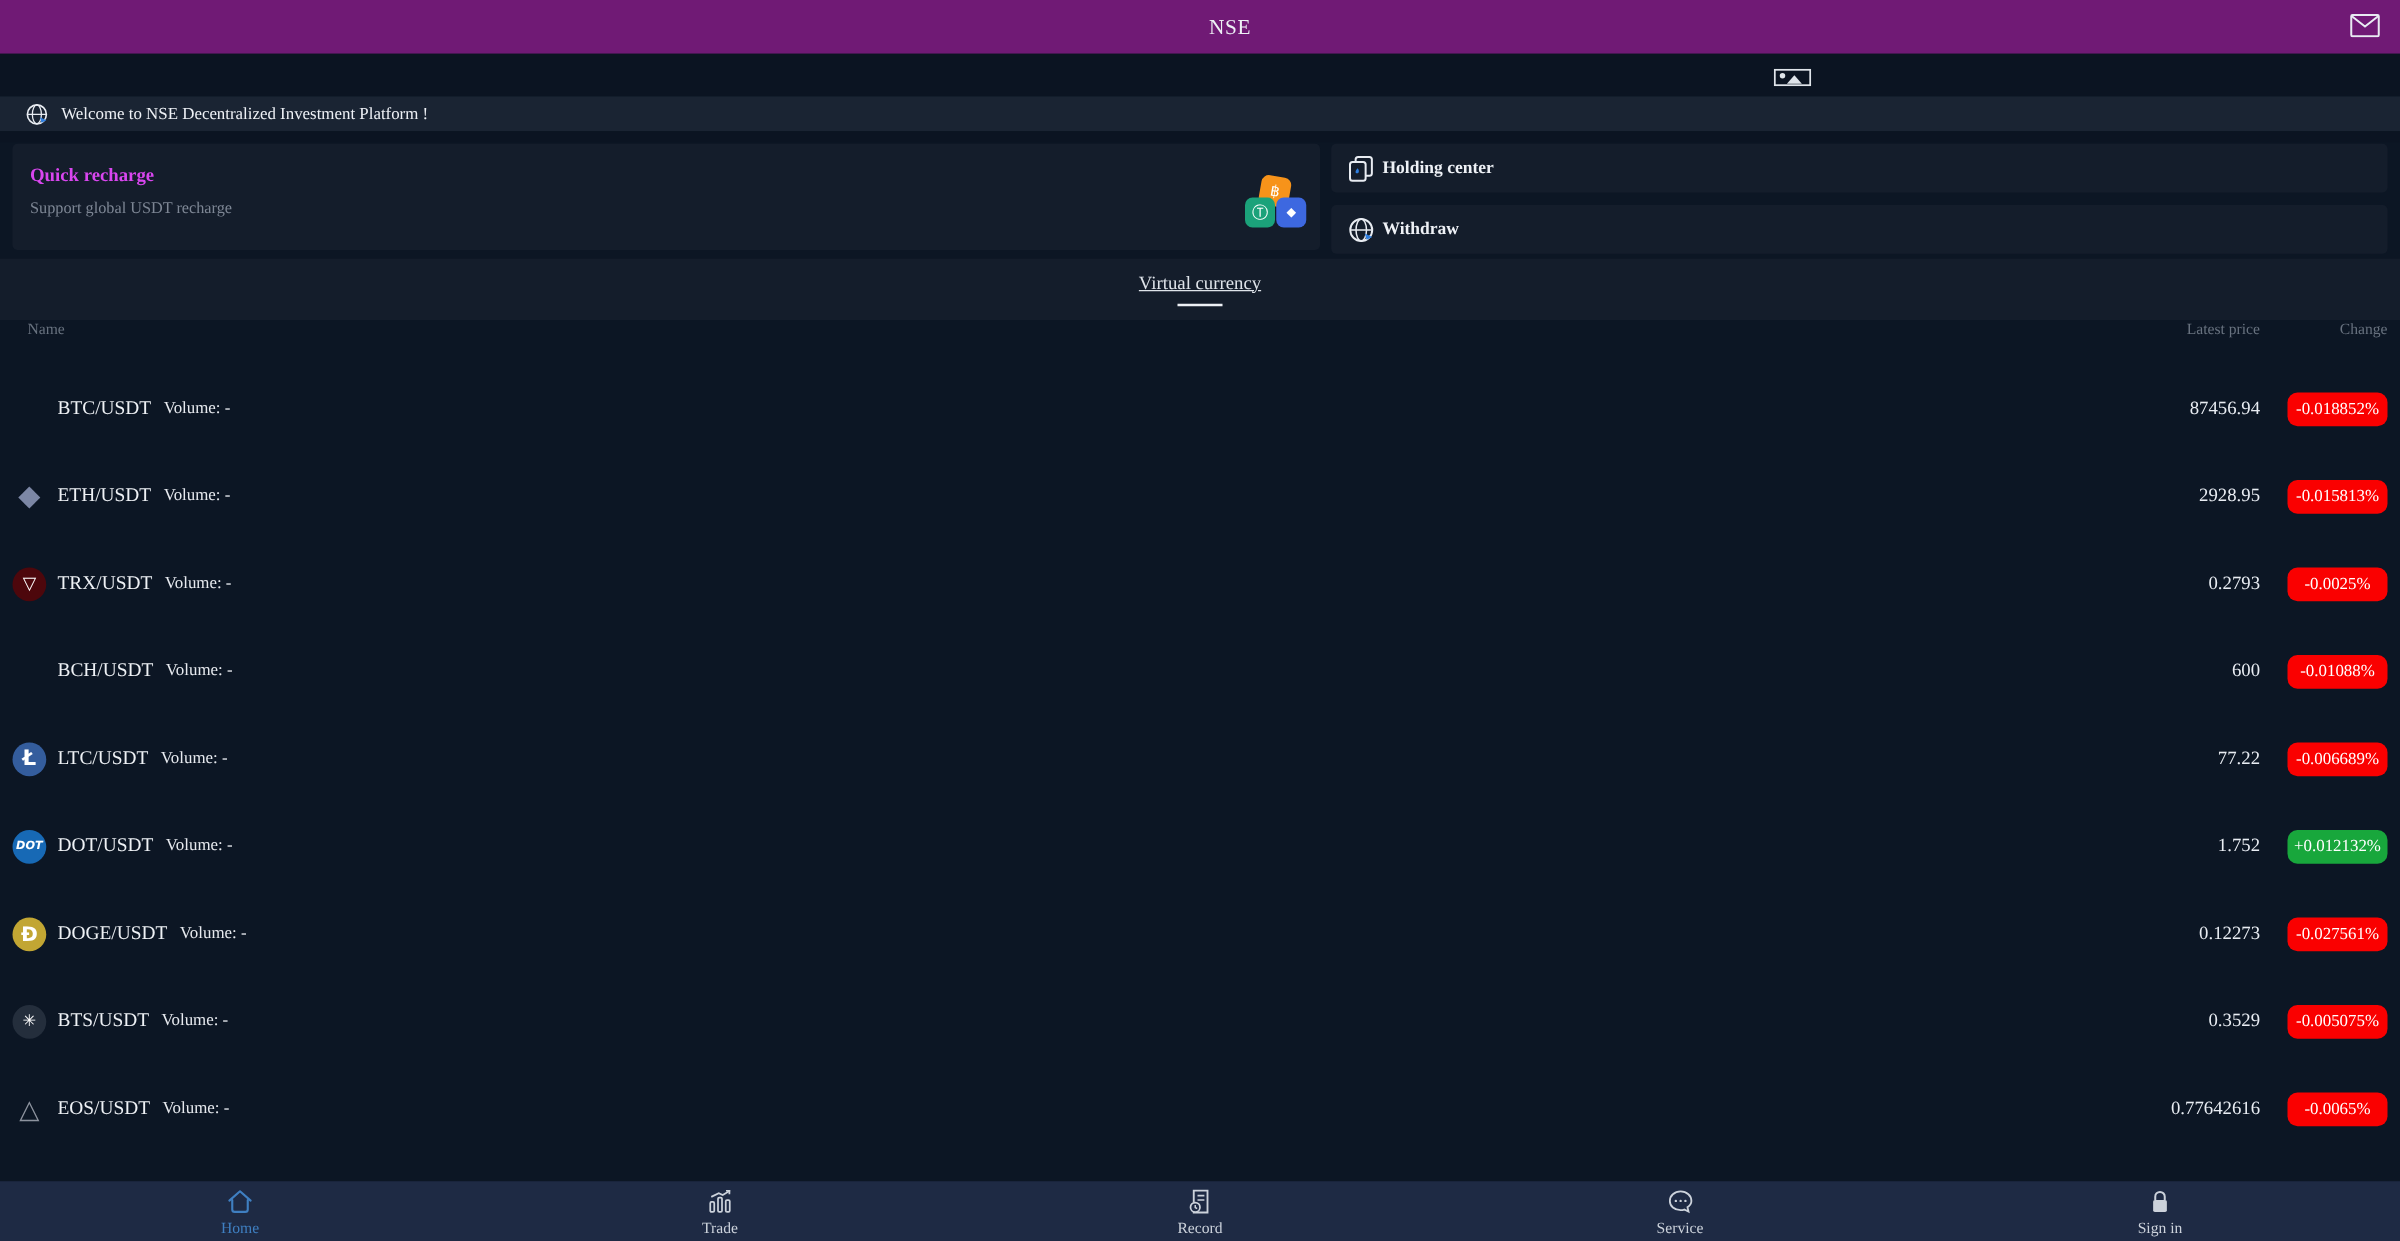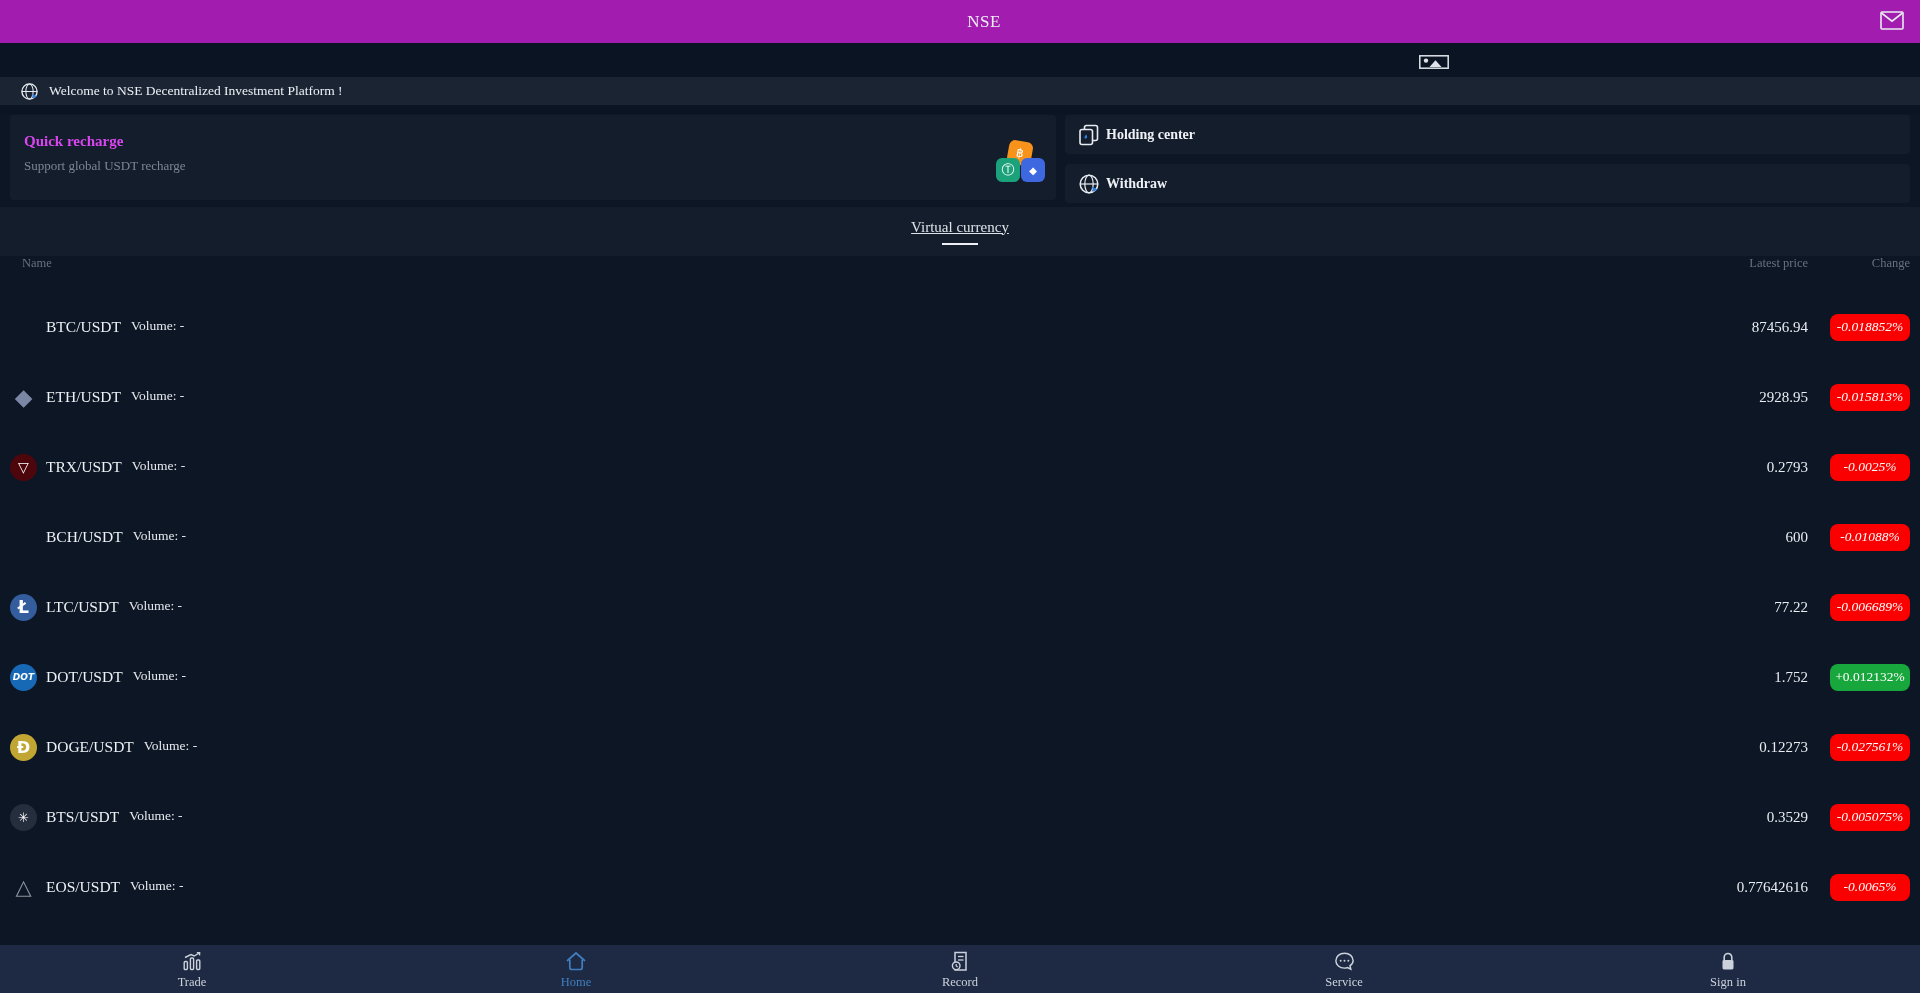--- a/index.html
+++ b/index.html
@@ -7,21 +7,21 @@
   body {
     position:relative;
     background:#0c1624;
     font-family:"Liberation Serif","DejaVu Serif",serif;
     color:#e9edf3;
     overflow:hidden;
   }
 
   
   .app-header {
-    height:43px; background:#a21caf; position:relative;
+    height:43px; background:#701a75; position:relative;
     display:flex; align-items:center; justify-content:center;padding-left:48px;
   }
   .app-title { font-size:17px; color:#edf0f5; letter-spacing:0.5px; }
   .mail-btn { position:absolute; right:16px; top:11px; cursor:pointer; line-height:0; }
 
   
   .banner-strip { height:34px; background:#0b1422; position:relative; }
   .broken-img { position:absolute; left:1419px; top:12px; line-height:0; }
 
   
@@ -94,21 +94,21 @@
   .coin-eos  { background:transparent; color:#8d939e; font-size:21px; }
   .pair-col { flex:1; display:flex; flex-direction:row; gap:10px; }
   .pair-name { font-size:15.5px; color:#eef1f5; }
   .pair-volume { font-size:13.5px; color:#e7eaef; }
   .price-cell { width:240px; text-align:right; font-size:15px; color:#e9edf3; }
   .badge {
     width:80px; min-width:80px; margin-left:22px; height:27px;
     display:inline-flex; align-items:center; justify-content:center;
     border-radius:8px; color:#fff; font-size:13.5px; padding:0 4px;
   }
-  .badge.down { background:#fa0000;font-style:italic; }
+  .badge.down { background:#fa0000; }
   .badge.up { background:#18a73c; }
 
   
   .bottom-nav {
     position:absolute; left:0; bottom:0; width:100%; height:48px;
     background:#1e2a44; display:flex;
   }
   .nav-item {
     flex:1; display:flex; flex-direction:column; align-items:center;
     justify-content:center; gap:3px; color:#ccd2db; cursor:pointer; padding-top:2px;
@@ -292,43 +292,43 @@
       <div class="pair-volume">Volume: -</div>
     </div>
     <div class="price-cell">0.77642616</div>
     <span class="badge down">-0.0065%</span>
   </div>
 
 </div>
 
 <div class="bottom-nav">
 
+  <div class="nav-item active">
+    <span style="line-height:0;">
+      <svg width="24" height="21" viewBox="0 0 24 21">
+        <path d="M3.5 9.5 L12 2 L20.5 9.5" fill="none" stroke="currentColor" stroke-width="1.7" stroke-linecap="round" stroke-linejoin="round"></path>
+        <path d="M5.8 9 V16.5 Q5.8 18.5 7.8 18.5 H16.2 Q18.2 18.5 18.2 16.5 V9" fill="none" stroke="currentColor" stroke-width="1.7" stroke-linecap="round"></path>
+      </svg>
+    </span>
+    <span class="nav-label">Home</span>
+  </div>
+
   <div class="nav-item">
     <span style="line-height:0;">
       <svg width="24" height="21" viewBox="0 0 24 21">
         <rect x="4.2" y="10.5" width="3.2" height="8" rx="1" stroke="currentColor" stroke-width="1.4" fill="none"></rect>
         <rect x="10.4" y="7" width="3.2" height="11.5" rx="1" stroke="currentColor" stroke-width="1.4" fill="none"></rect>
         <rect x="16.6" y="9" width="3.2" height="9.5" rx="1" stroke="currentColor" stroke-width="1.4" fill="none"></rect>
         <path d="M5 6.5 L11 3.5 L14.2 5 L19.2 2" fill="none" stroke="currentColor" stroke-width="1.4"></path>
         <path d="M16.8 1.6 L19.6 1.7 L19.5 4.4" fill="none" stroke="currentColor" stroke-width="1.4"></path>
       </svg>
     </span>
     <span class="nav-label">Trade</span>
   </div>
 
-  <div class="nav-item active">
-    <span style="line-height:0;">
-      <svg width="24" height="21" viewBox="0 0 24 21">
-        <path d="M3.5 9.5 L12 2 L20.5 9.5" fill="none" stroke="currentColor" stroke-width="1.7" stroke-linecap="round" stroke-linejoin="round"></path>
-        <path d="M5.8 9 V16.5 Q5.8 18.5 7.8 18.5 H16.2 Q18.2 18.5 18.2 16.5 V9" fill="none" stroke="currentColor" stroke-width="1.7" stroke-linecap="round"></path>
-      </svg>
-    </span>
-    <span class="nav-label">Home</span>
-  </div>
-
   <div class="nav-item">
     <span style="line-height:0;">
       <svg width="22" height="21" viewBox="0 0 22 21">
         <path d="M6 1.5 H17 V19 H6 Z" fill="none" stroke="currentColor" stroke-width="1.5"></path>
         <line x1="9" y1="5.5" x2="14.5" y2="5.5" stroke="currentColor" stroke-width="1.3"></line>
         <line x1="9" y1="9" x2="14.5" y2="9" stroke="currentColor" stroke-width="1.3"></line>
         <circle cx="7.2" cy="14.8" r="3.8" fill="#1e2a44" stroke="currentColor" stroke-width="1.4"></circle>
         <path d="M7.2 13 V15 L8.7 15.9" fill="none" stroke="currentColor" stroke-width="1.2"></path>
       </svg>
     </span>

